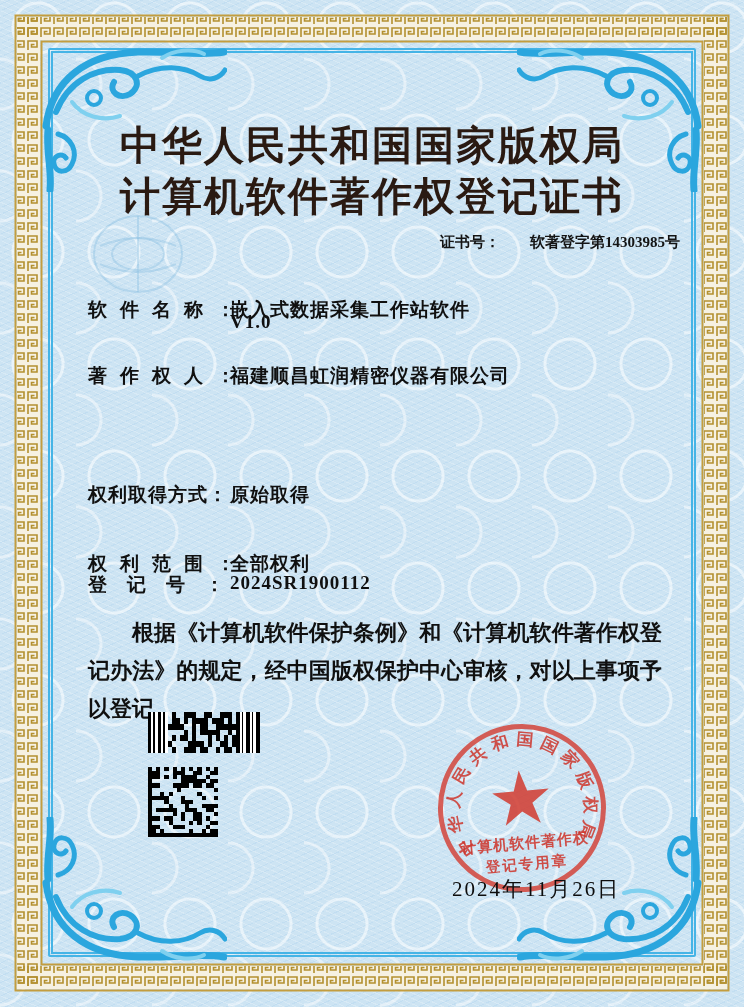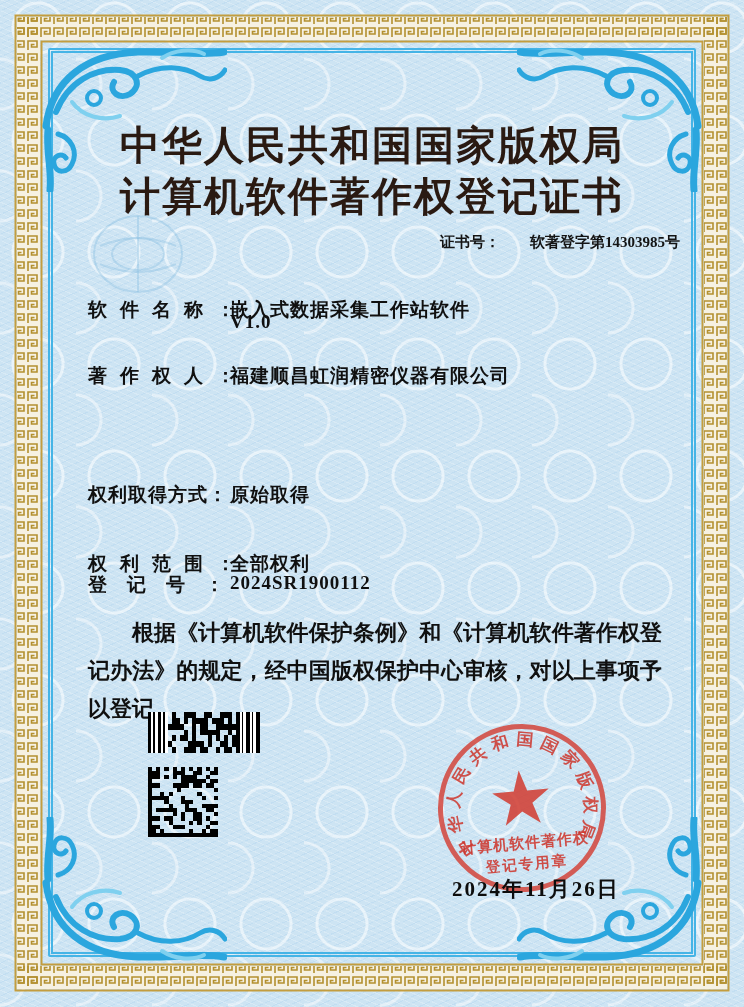--- a/index.html
+++ b/index.html
@@ -49,21 +49,21 @@
   .cell-on{background:#000;}
   .seal{position:absolute;left:438px;top:724px;width:168px;height:168px;transform:rotate(-5deg);}
   .seal-ring{position:absolute;inset:0;border:5px solid rgba(211,62,51,.82);border-radius:50%;}
   .seal-star{position:absolute;left:50%;top:46%;transform:translate(-50%,-54%);
     font-size:74px;line-height:1;color:rgba(209,58,46,.85);font-family:"DejaVu Sans",sans-serif;}
   .seal-arc{position:absolute;left:0;top:0;}
   .seal-l1{position:absolute;left:0;right:0;top:110px;text-align:center;font-size:15px;
     font-weight:bold;color:rgba(205,55,45,.88);letter-spacing:1px;}
   .seal-l2{position:absolute;left:0;right:0;top:131px;text-align:center;font-size:14.5px;
     font-weight:bold;color:rgba(205,55,45,.88);letter-spacing:2px;}
-  .date{position:absolute;left:452px;top:875px;font-size:21px;font-weight:bold;
+  .date{position:absolute;left:452px;top:875px;font-size:21px;font-weight:normal;
     color:#0d0d0d;letter-spacing:2px;}
 </style>
 </head>
 <body>
 
 <div class="page">
 
   <svg class="gold-frame" width="744" height="1007" viewBox="0 0 744 1007">
     <defs>
       <pattern id="mea" width="13" height="13" patternUnits="userSpaceOnUse">

